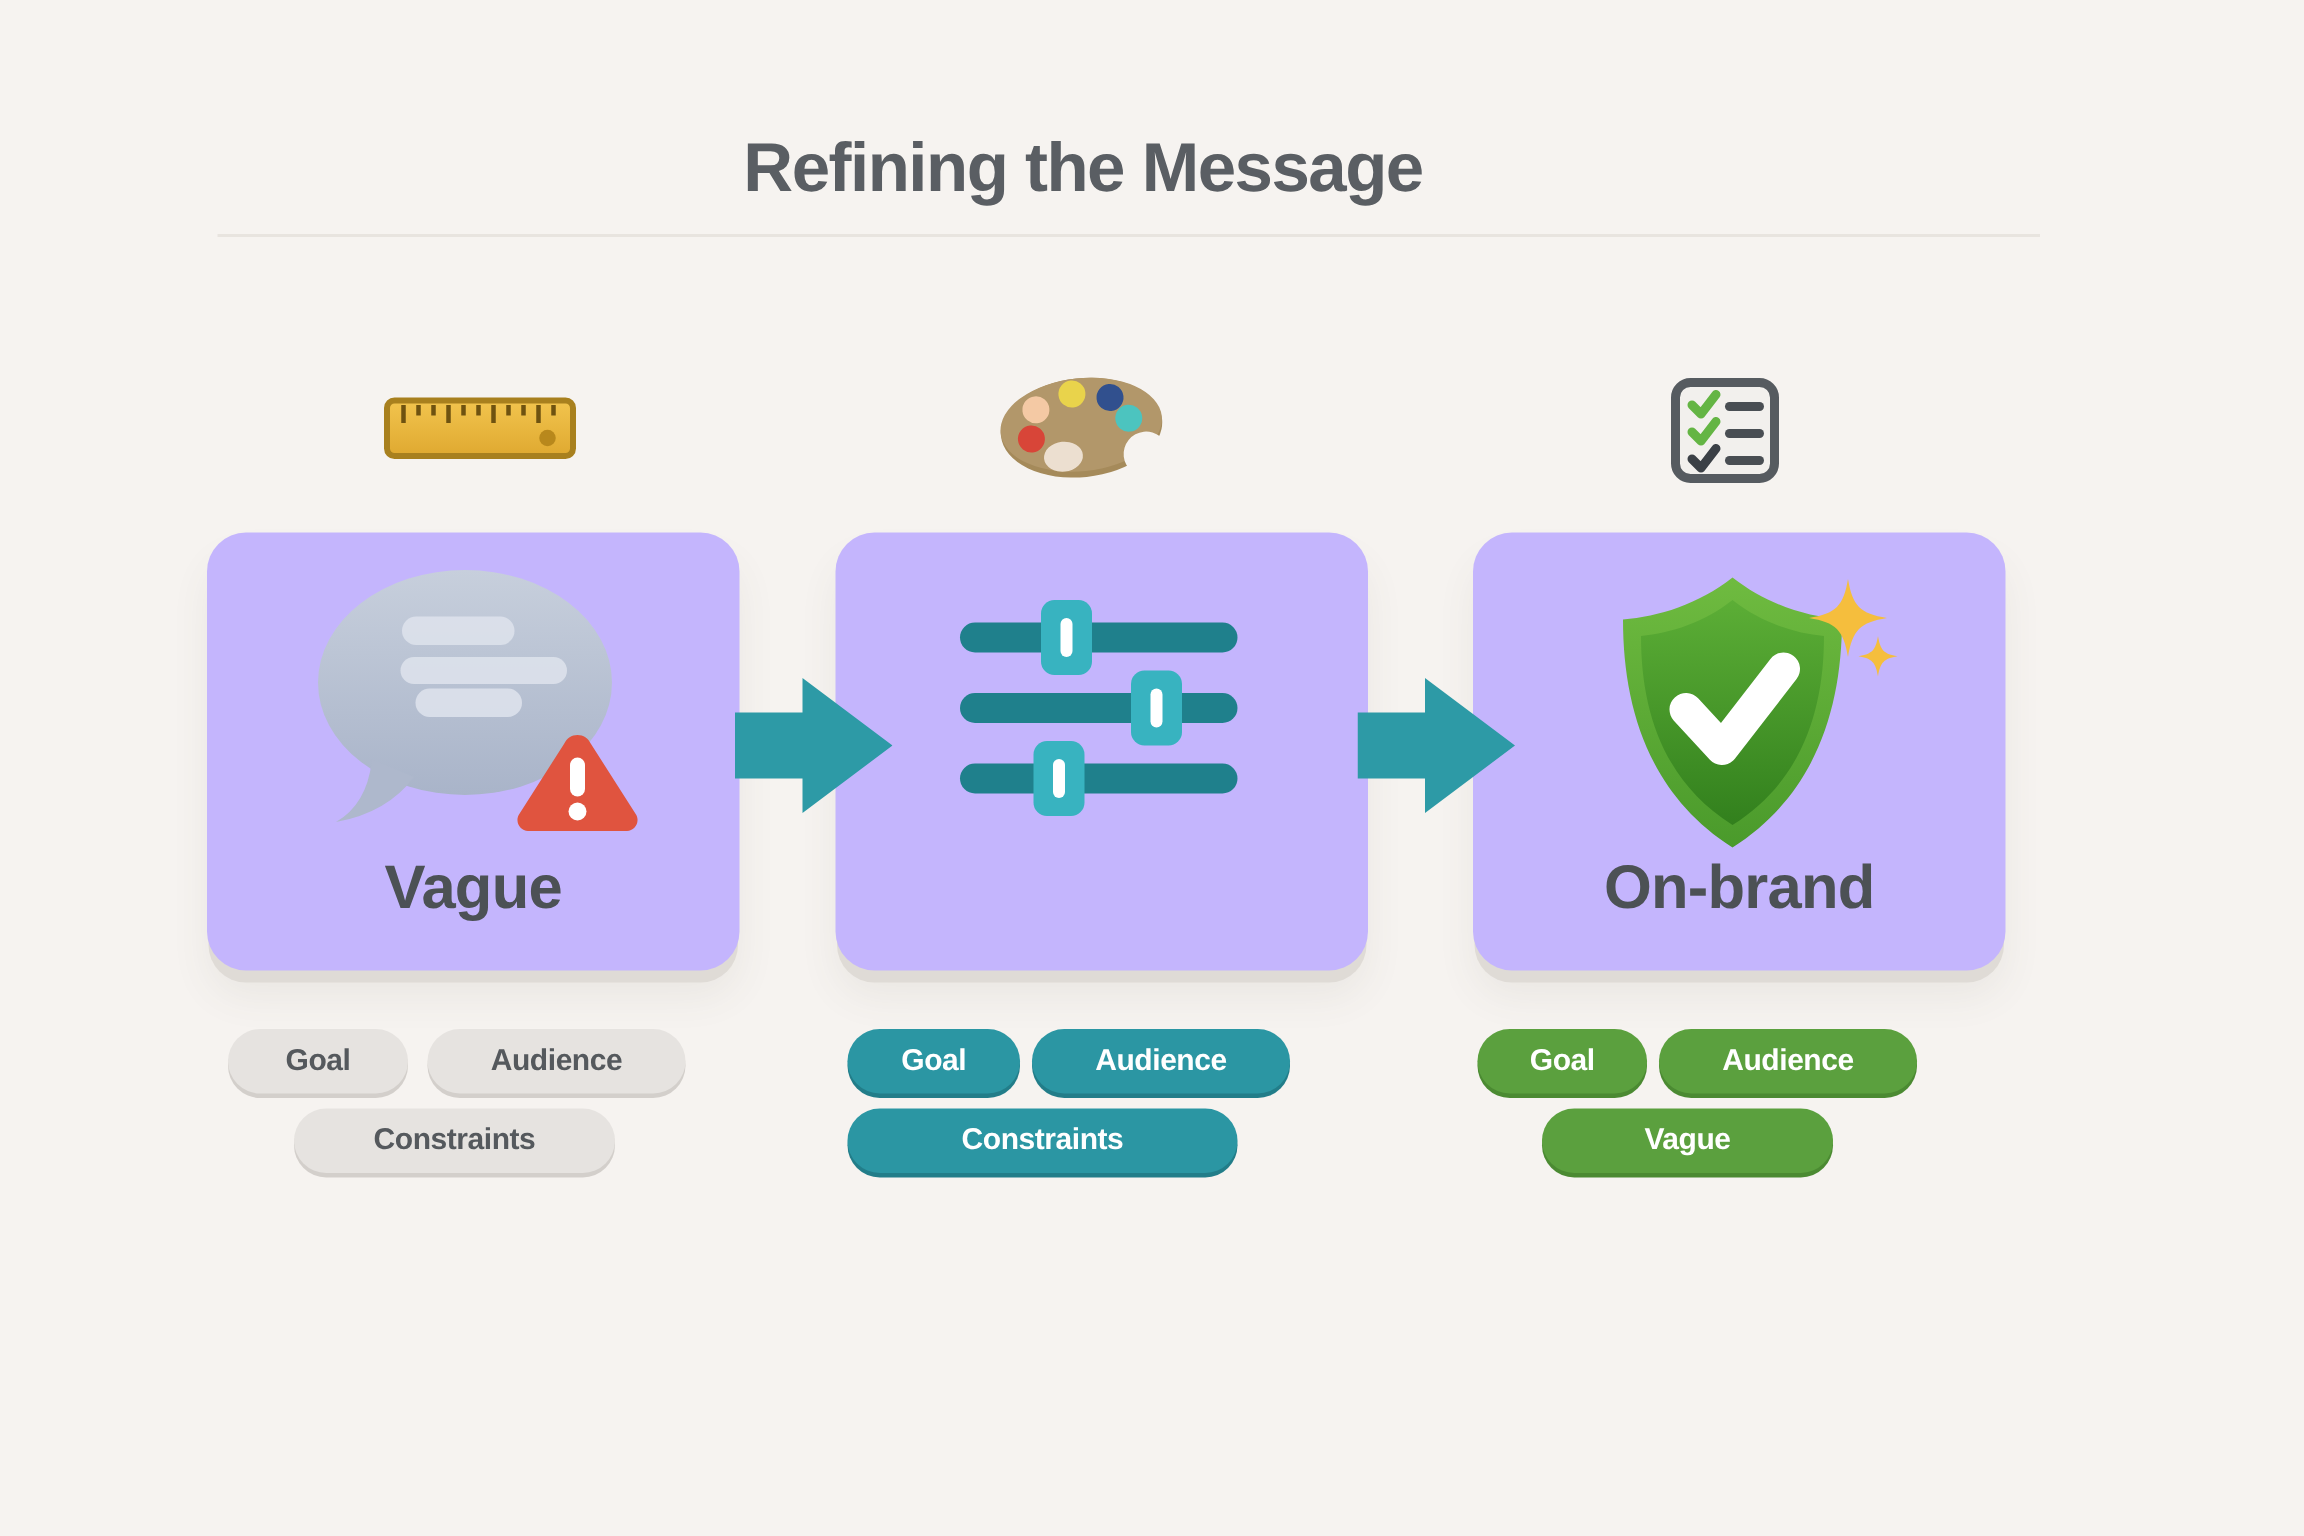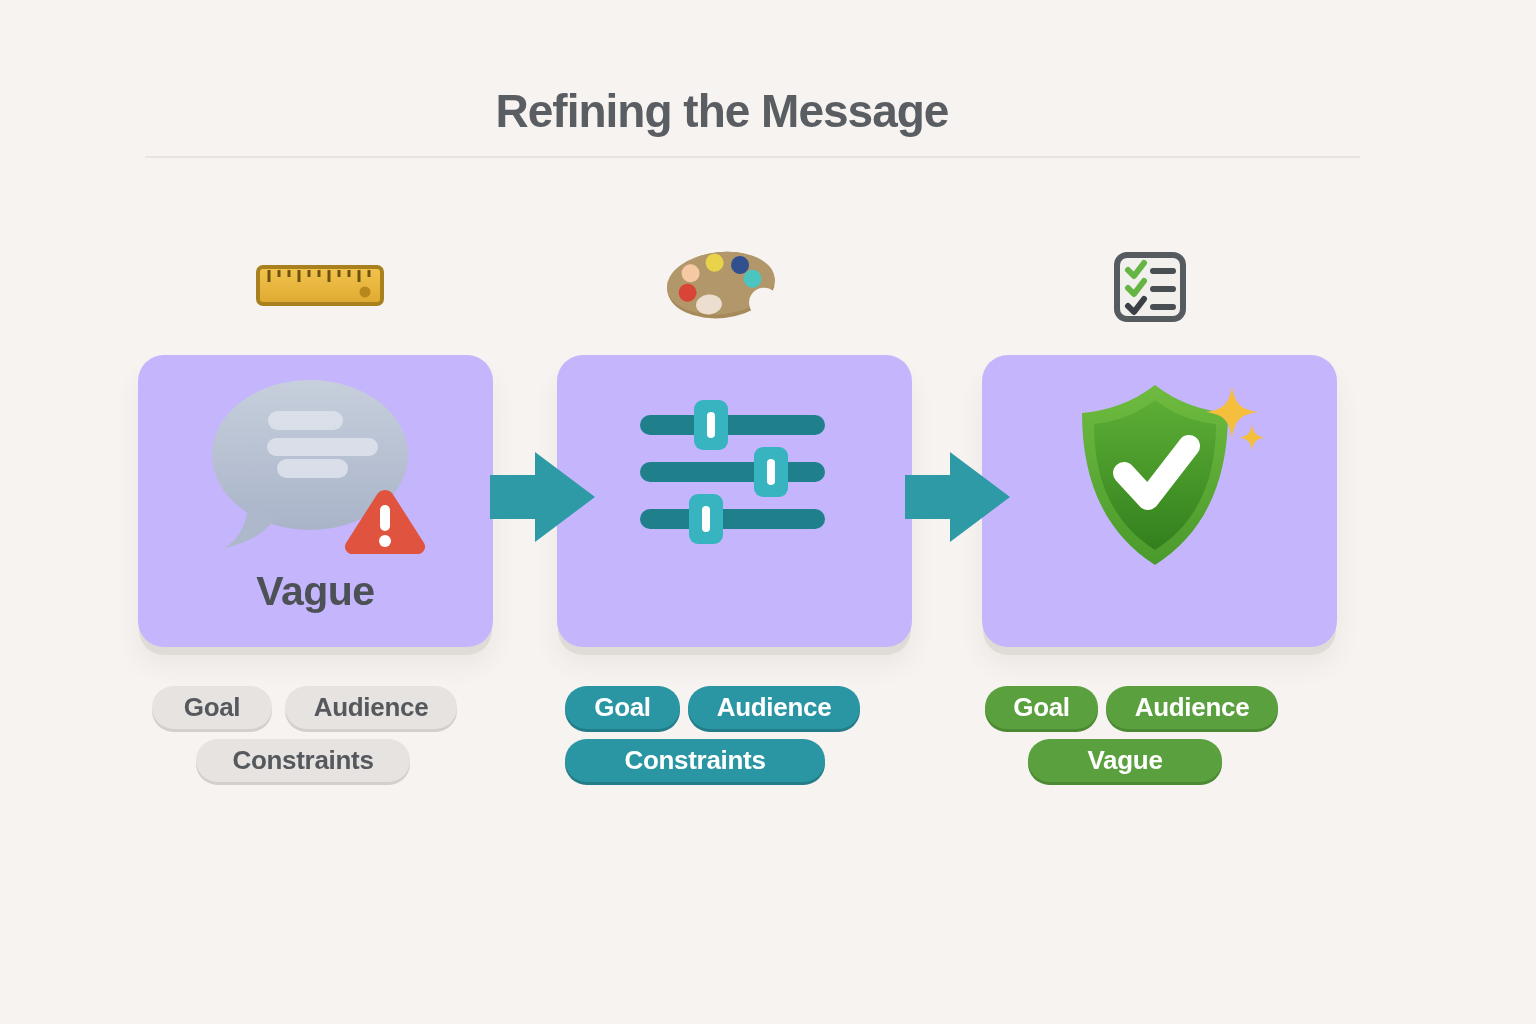--- a/index.html
+++ b/index.html
@@ -23,21 +23,21 @@
     box-shadow:0 9px 0 -1px #dfdbd6, 0 18px 26px rgba(90,80,70,.07);
   }
   .card-1{left:138px;} .card-2{left:557px;} .card-3{left:982px;}
   .stage-label{
     position:absolute;left:0;width:100%;top:213px;text-align:center;
     font-size:41px;font-weight:bold;color:#4c5155;letter-spacing:-0.5px;
   }
   
   .pill{
     height:43px;border-radius:22px;text-align:center;
-    font-size:26px;font-weight:bold;line-height:43px;letter-spacing:-0.3px;
+    font-size:20px;font-weight:bold;line-height:43px;letter-spacing:-0.3px;
   }
   .pill.gray{background:#e6e3e0;color:#55595d;box-shadow:0 3px 0 #d3cfcb;}
   .pill.teal{background:#2b96a3;color:#ffffff;box-shadow:0 3px 0 #227d89;}
   .pill.green{background:#5ba03e;color:#ffffff;box-shadow:0 3px 0 #4b8a32;}
   svg{display:block;}
 </style>
 </head>
 <body>
 
 <div class="abs page-title">Refining the Message</div>
@@ -160,20 +160,21 @@
       </defs>
       <path d="M77,7 C100,25 126,33 150,35 C150,95 132,152 77,187 C22,152 4,95 4,35 C28,33 54,25 77,7 Z" fill="url(#sh1)"></path>
       <path d="M77,22 C96,37 118,44 138,46 C138,96 123,143 77,172 C31,143 16,96 16,46 C36,44 58,37 77,22 Z" fill="url(#sh2)"></path>
       <path d="M46,95 L70,121 L111,68" fill="none" stroke="#ffffff" stroke-width="22" stroke-linecap="round" stroke-linejoin="round"></path>
       <g fill="#f5be3d">
         <path d="M154,8 C157,26 162,31 180,34 C162,37 157,42 154,60 C151,42 146,37 128,34 C146,31 151,26 154,8 Z"></path>
         <path d="M174,46 C175.5,55.5 178,58 187,59.5 C178,61 175.5,63.5 174,73 C172.5,63.5 170,61 161,59.5 C170,58 172.5,55.5 174,46 Z"></path>
       </g>
     </svg>
   </div>
+  <div class="stage-label">On-brand</div>
 </div>
 
 <div class="abs" style="left:490px;top:452px;">
   <svg width="105" height="90" viewBox="0 0 105 90">
     <polygon points="0,23 45,23 45,0 105,45 45,90 45,67 0,67" fill="#2d9aa6"></polygon>
   </svg>
 </div>
 <div class="abs" style="left:905px;top:452px;">
   <svg width="105" height="90" viewBox="0 0 105 90">
     <polygon points="0,23 45,23 45,0 105,45 45,90 45,67 0,67" fill="#2d9aa6"></polygon>

